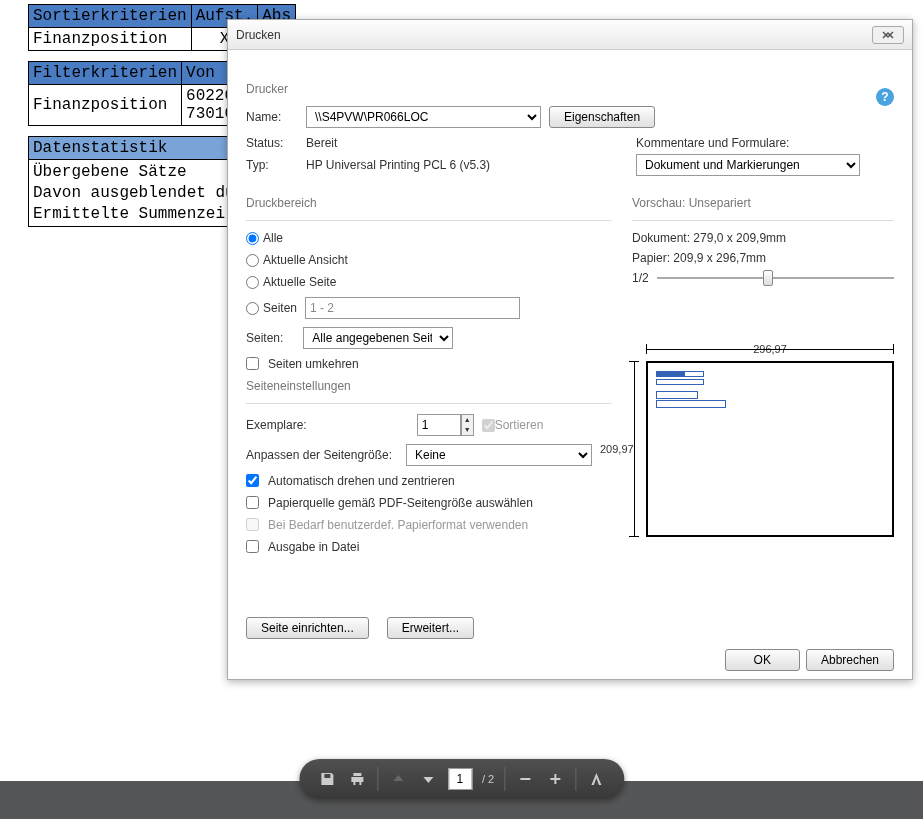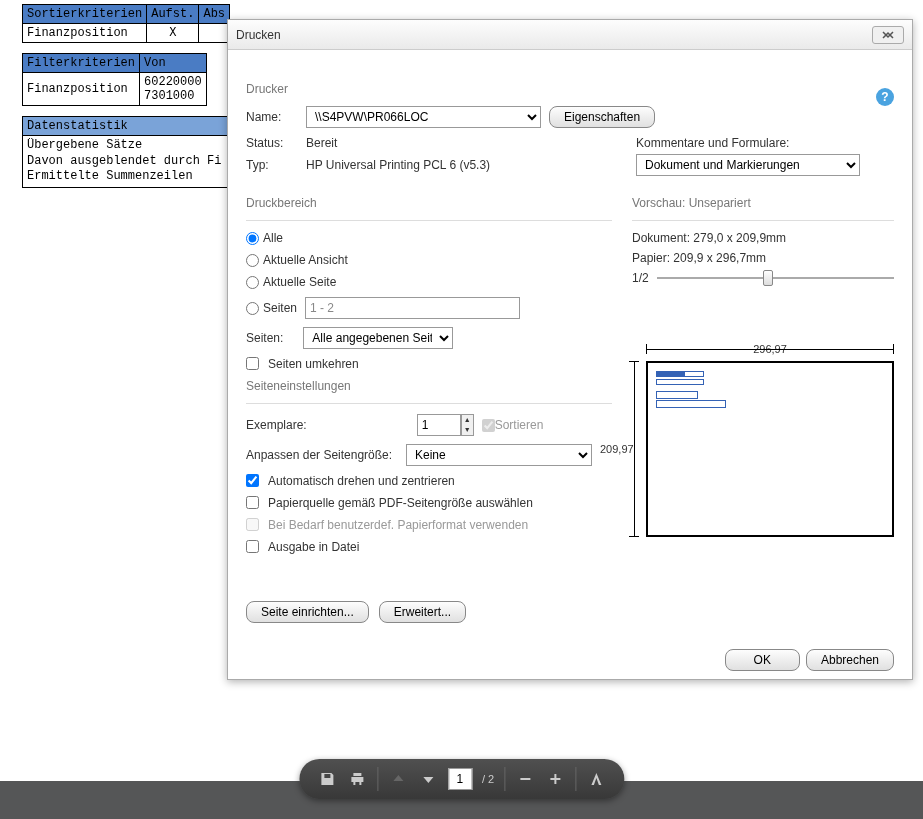--- a/index.html
+++ b/index.html
@@ -9,24 +9,24 @@
   background: #fff;
   width: 923px;
   height: 819px;
   position: relative;
   overflow: hidden;
 }
 
 
 .bg-doc {
   position: absolute;
-  left: 22px;
+  left: 28px;
   top: 4px;
   font-family: "Courier New", monospace;
-  font-size: 12px;
+  font-size: 16px;
 }
 .bg-table {
   border-collapse: collapse;
   margin-bottom: 10px;
 }
 .bg-table td, .bg-table th {
   border: 1px solid #000;
   padding: 2px 4px;
   font-weight: normal;
 }
@@ -117,21 +117,21 @@
   background: #fff;
   padding: 2px 4px;
   font-family: inherit;
   font-size: 12px;
   height: 22px;
 }
 .btn {
   border: 1px solid #888;
   background: linear-gradient(to bottom, #fdfdfd, #e0e0e0);
   padding: 3px 14px;
-  border-radius: 8px;
+  border-radius: 3px;
   font-family: inherit;
   font-size: 12px;
   cursor: pointer;
 }
 .printer-name-sel { width: 235px; margin-right: 8px; }
 .help-icon {
   position: absolute;
   right: 18px;
   top: 68px;
   width: 18px;
@@ -274,24 +274,24 @@
   width: 10px;
   height: 16px;
   background: linear-gradient(to bottom, #fff, #ddd);
   border: 1px solid #888;
   border-radius: 2px;
 }
 
 
 .dialog-footer-left {
   position: absolute;
-  bottom: 56px;
+  bottom: 40px;
   left: 18px;
   display: flex;
-  gap: 10px;
+  gap: 18px;
 }
 .dialog-footer-right {
   position: absolute;
   bottom: 8px;
   right: 18px;
   display: flex;
   gap: 6px;
 }
 .btn-wide { padding: 3px 28px; }
 

